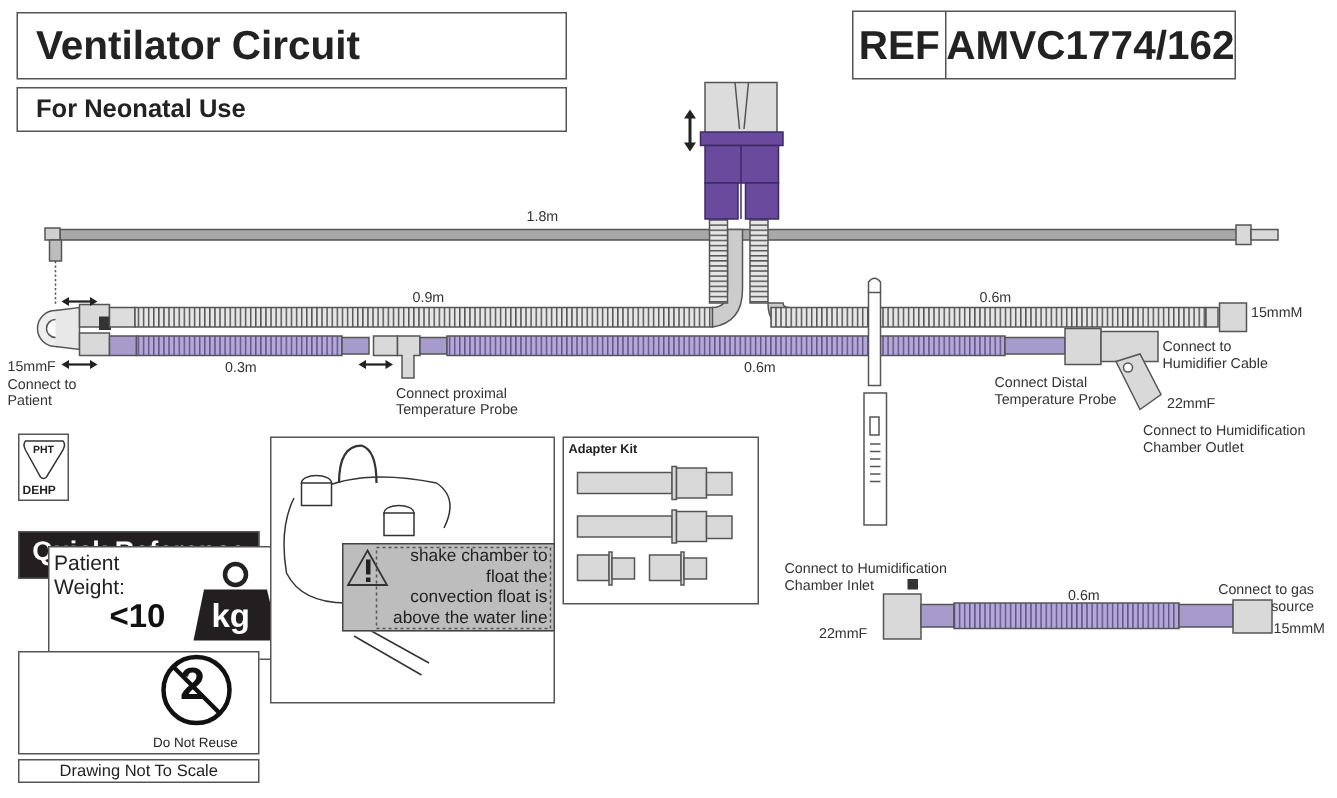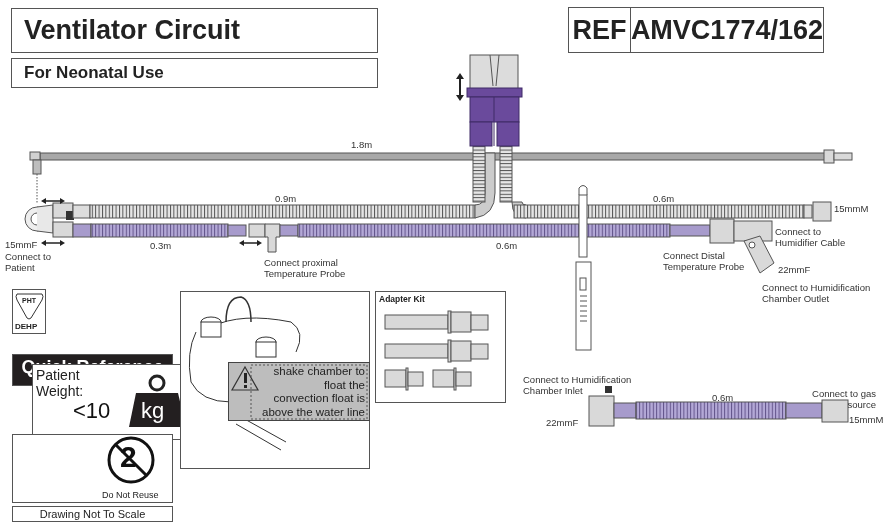--- a/index.html
+++ b/index.html
@@ -10,21 +10,21 @@
   .subtitle{left:11px;top:58px;width:367px;height:30px;font-weight:bold;font-size:17px;line-height:28px;padding-left:12px;}
   .ref{left:568px;top:7px;width:256px;height:46px;font-weight:bold;font-size:27px;line-height:44px;display:flex;}
   .ref .l{width:76px;border-right:1.5px solid #555;text-align:center;}
   .ref .r{flex:1;}
   .lbl{position:absolute;font-size:9.5px;line-height:11px;color:#333;white-space:nowrap;}
   .qr-head{left:12px;top:338px;width:161px;height:32px;background:#231f20;color:#fff;font-weight:bold;font-size:18px;line-height:24px;text-align:center;margin-top:16px;}
   .qr-box1{left:12px;top:364px;width:161px;height:76px;margin-left:20px;}
   .qr-box2{left:12px;top:434px;width:161px;height:69px;}
   .qr-foot{left:12px;top:506px;width:161px;height:16px;font-size:11px;line-height:14px;text-align:center;}
   .qr-txt{position:absolute;font-size:14px;line-height:16px;color:#222;}
-  .bigtxt{position:absolute;font-weight:normal;font-size:22px;color:#111;}
+  .bigtxt{position:absolute;font-weight:bold;font-size:22px;color:#111;}
   .chamber{left:180px;top:291px;width:190px;height:178px;}
   .warn{position:absolute;left:228px;top:362px;width:142px;height:59px;background:#bdbdbd;border:1px solid #444;box-sizing:border-box;}
   .warn-t{position:absolute;right:4px;top:2px;font-size:11.5px;line-height:13.5px;text-align:right;color:#222;margin-left:21px;}
   .adapter{left:375px;top:291px;width:131px;height:112px;font-weight:bold;}
   svg{position:absolute;left:0;top:0;}
 </style>
 </head>
 <body>
 
 <div class="box title">Ventilator Circuit</div>

